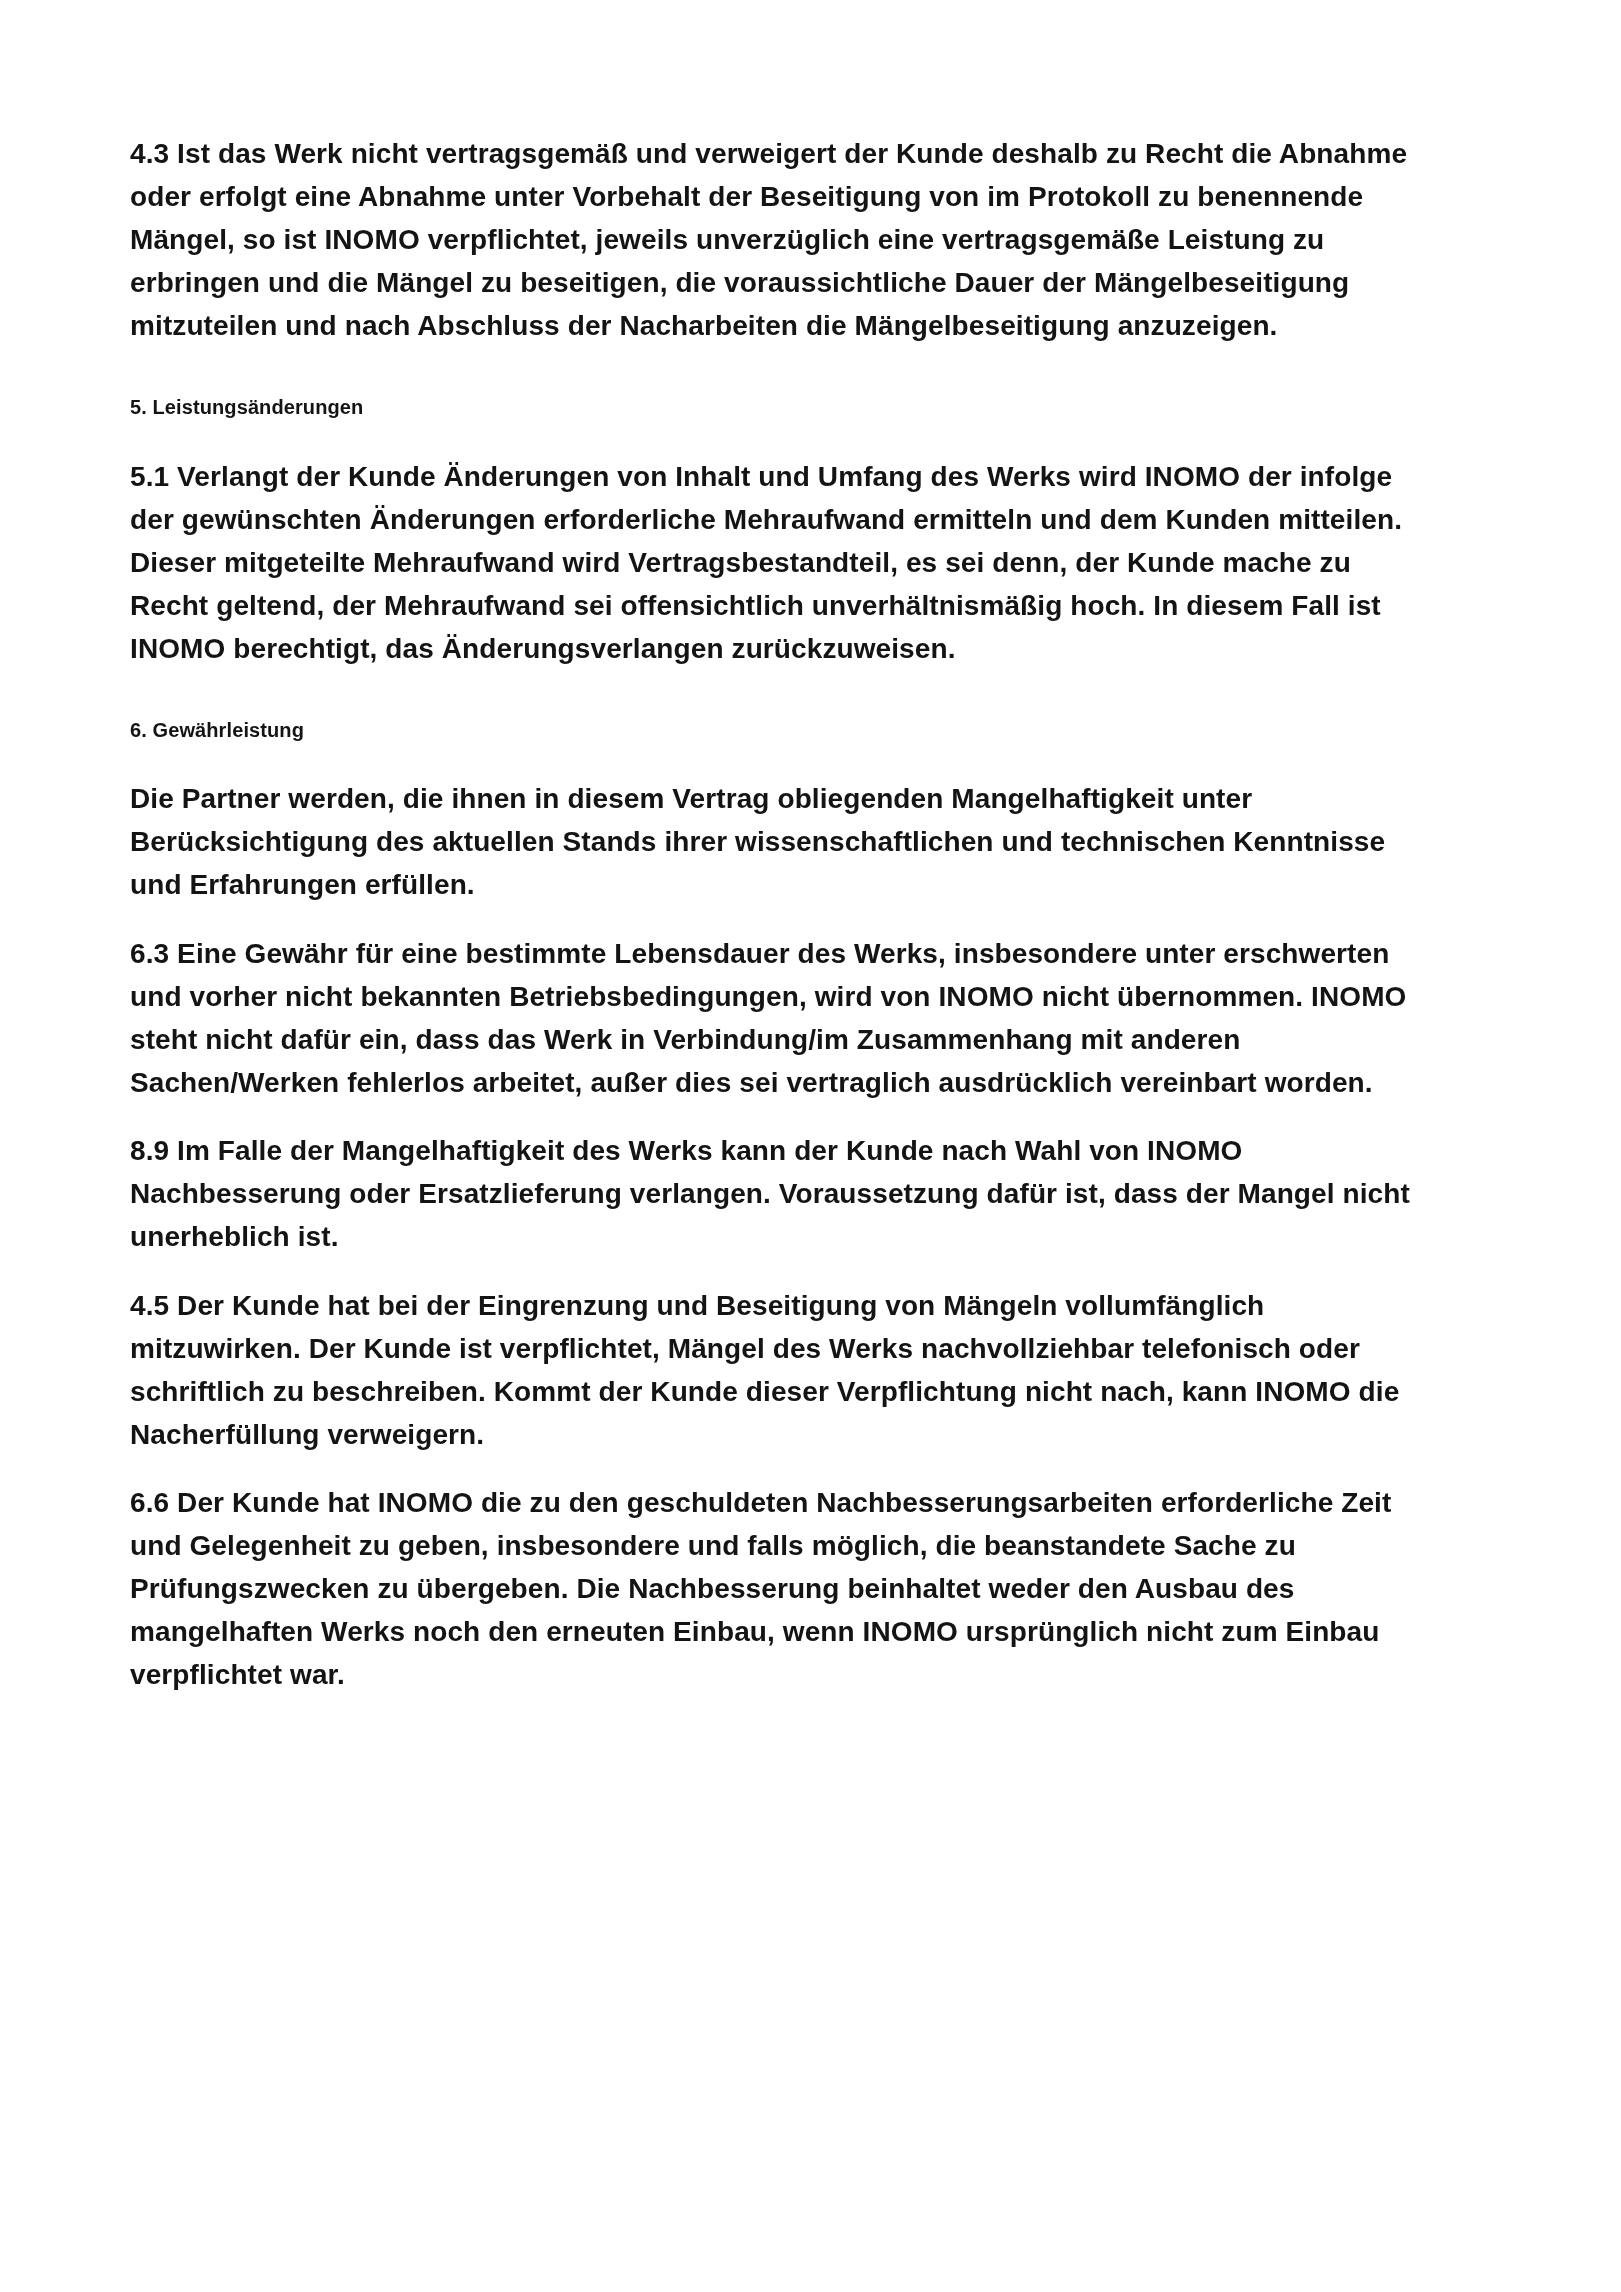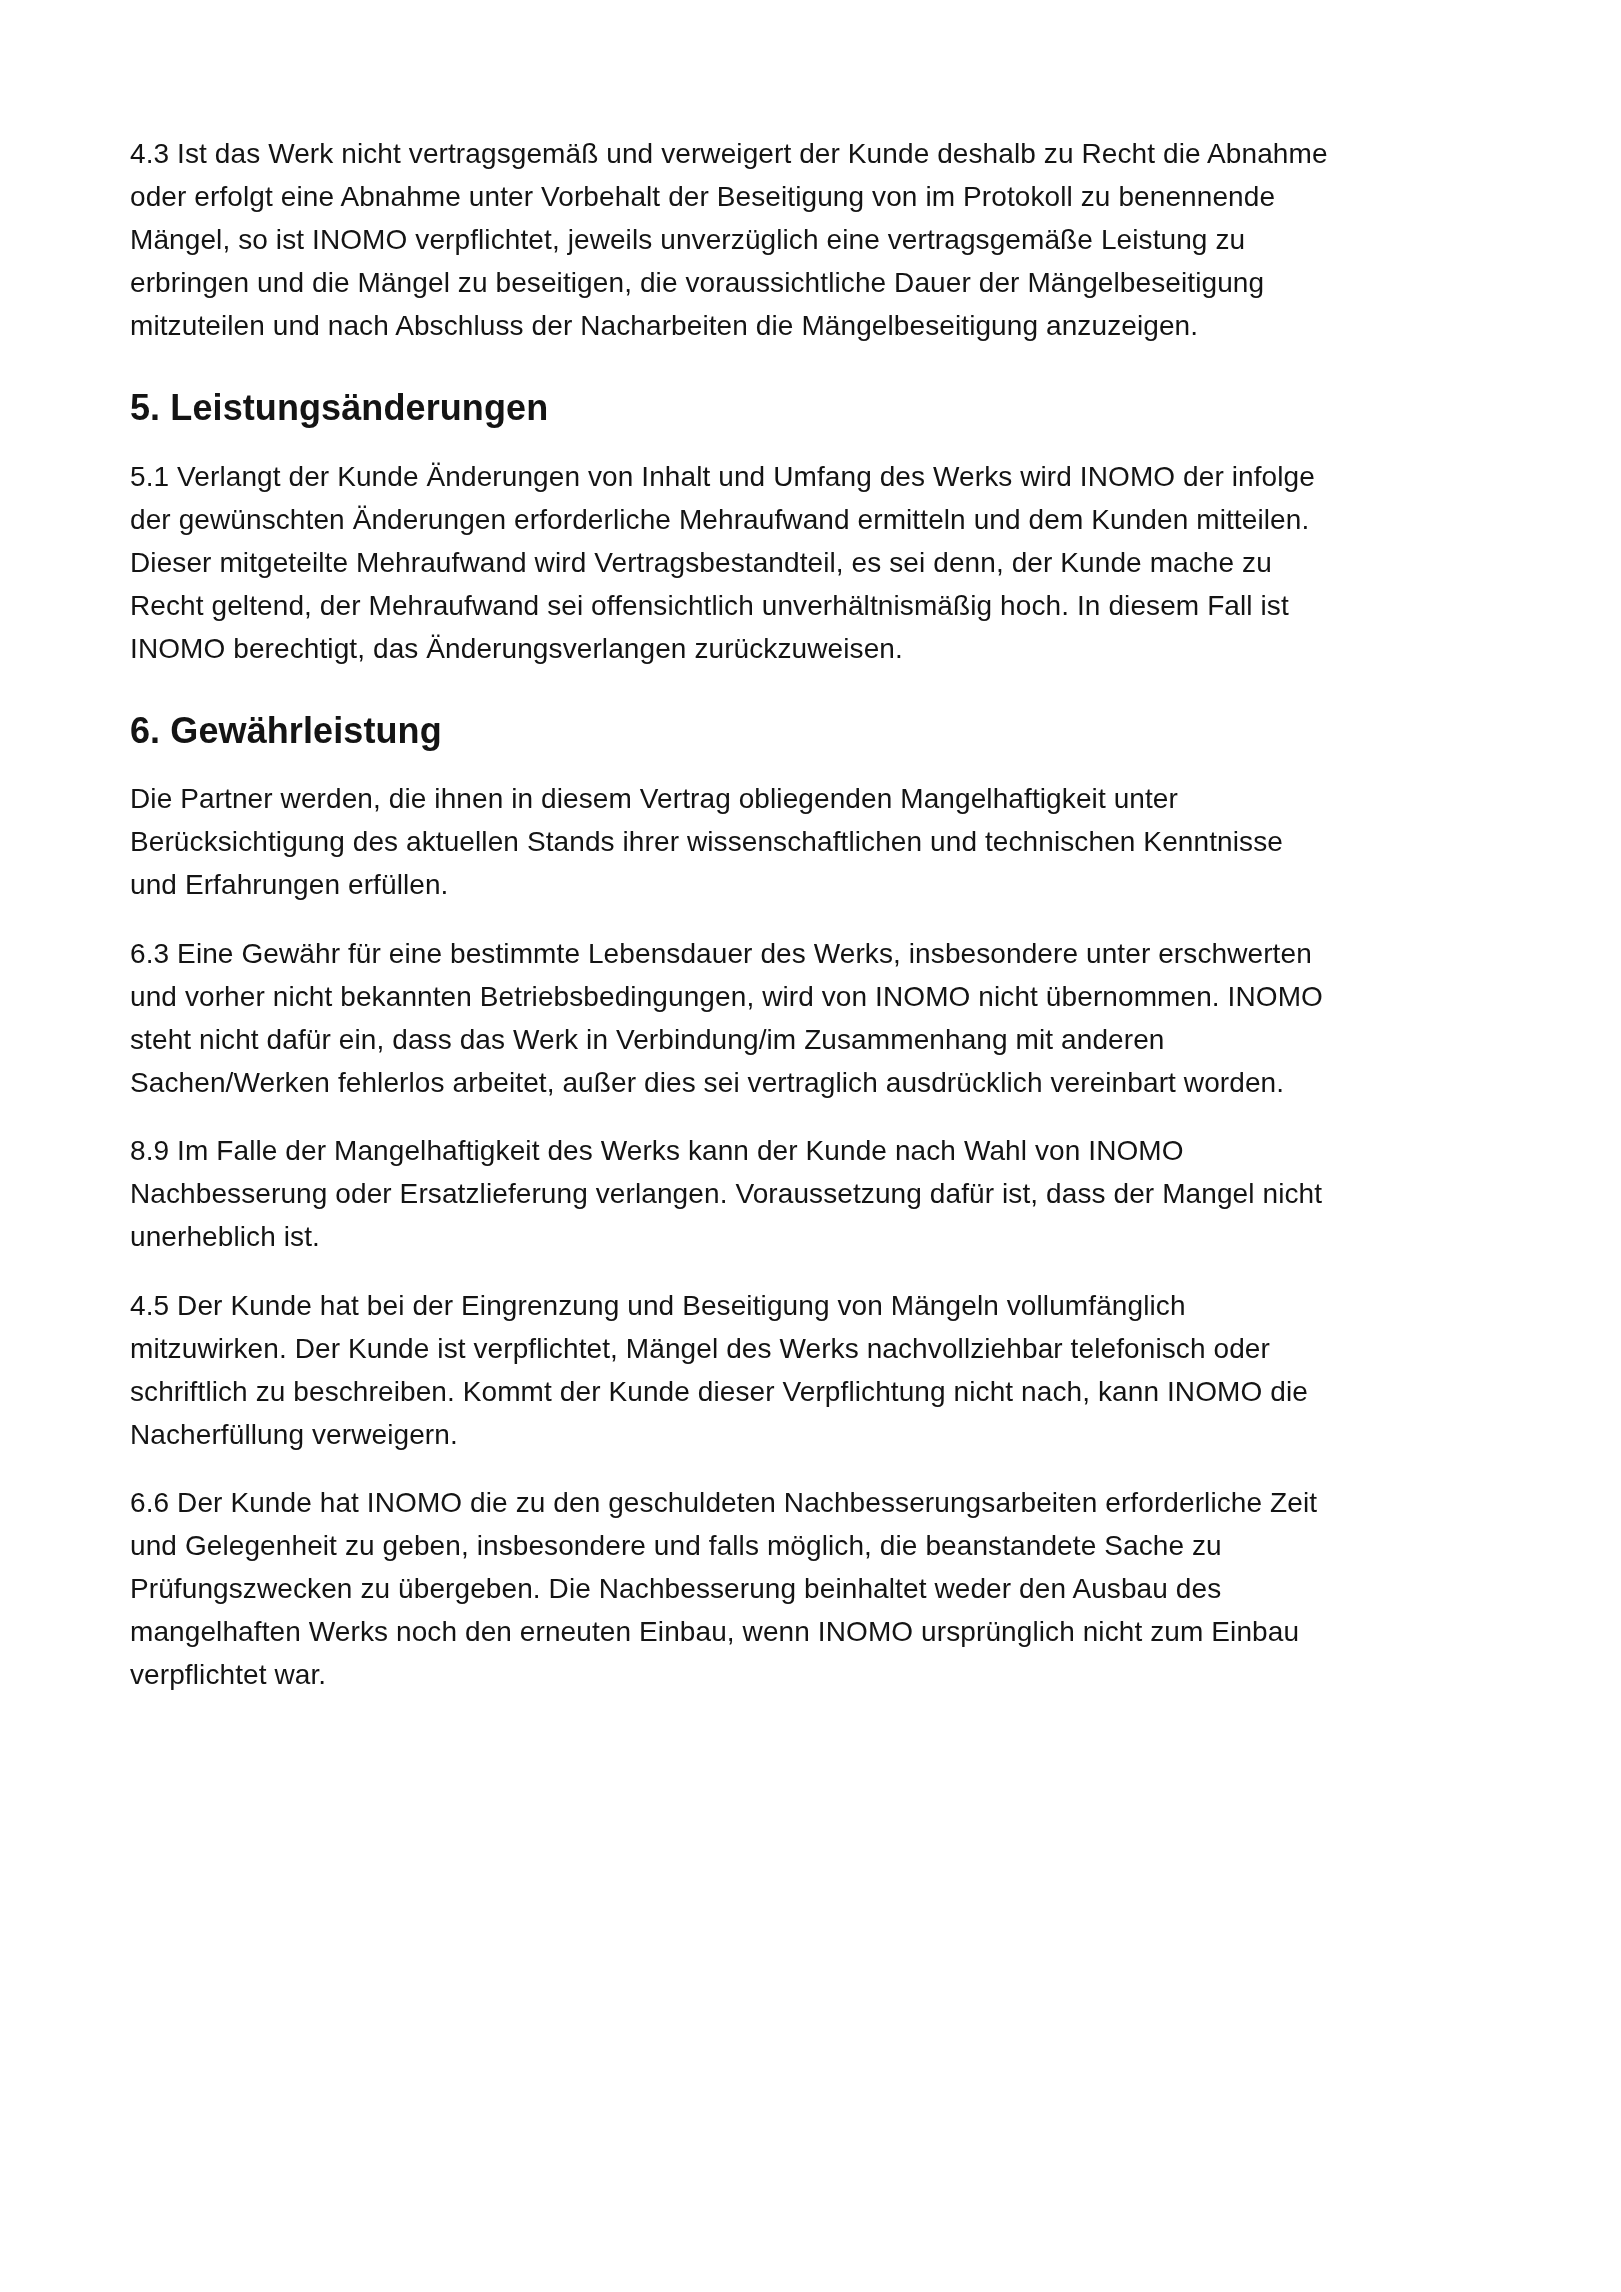--- a/index.html
+++ b/index.html
@@ -25,25 +25,25 @@
     top: 132px;
     width: 1411px;
     color: #141414;
     font-size: 28px;
     line-height: 43px;
     letter-spacing: 0.1px;
   }
   .page-content p.paragraph {
     margin: 0 0 25.5px 0;
     white-space: pre-line;
-    font-weight: 400;
+    font-weight: 700;
   }
   .page-content h2.heading {
     margin: 39px 0 25.5px 0;
-    font-size: 36px;
+    font-size: 20px;
     line-height: 43px;
     font-weight: 700;
     white-space: pre-line;
   }
   .page-content h2.heading:first-child,
   .page-content p.paragraph:first-child {
     margin-top: 0;
   }
 </style>
 </head>

